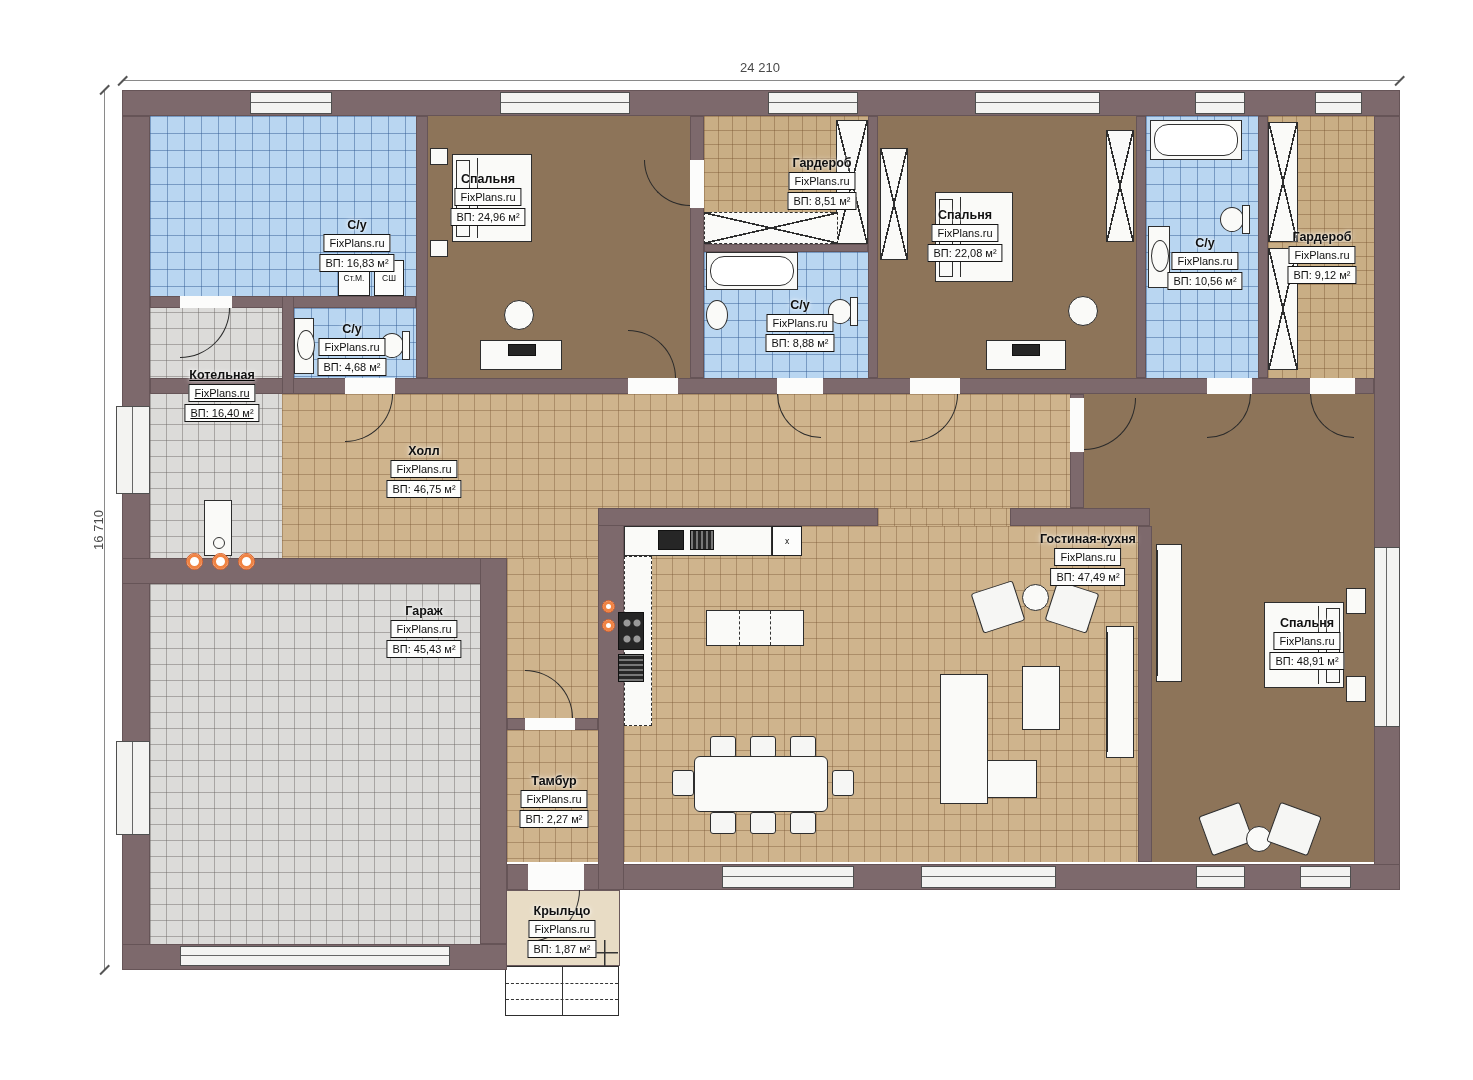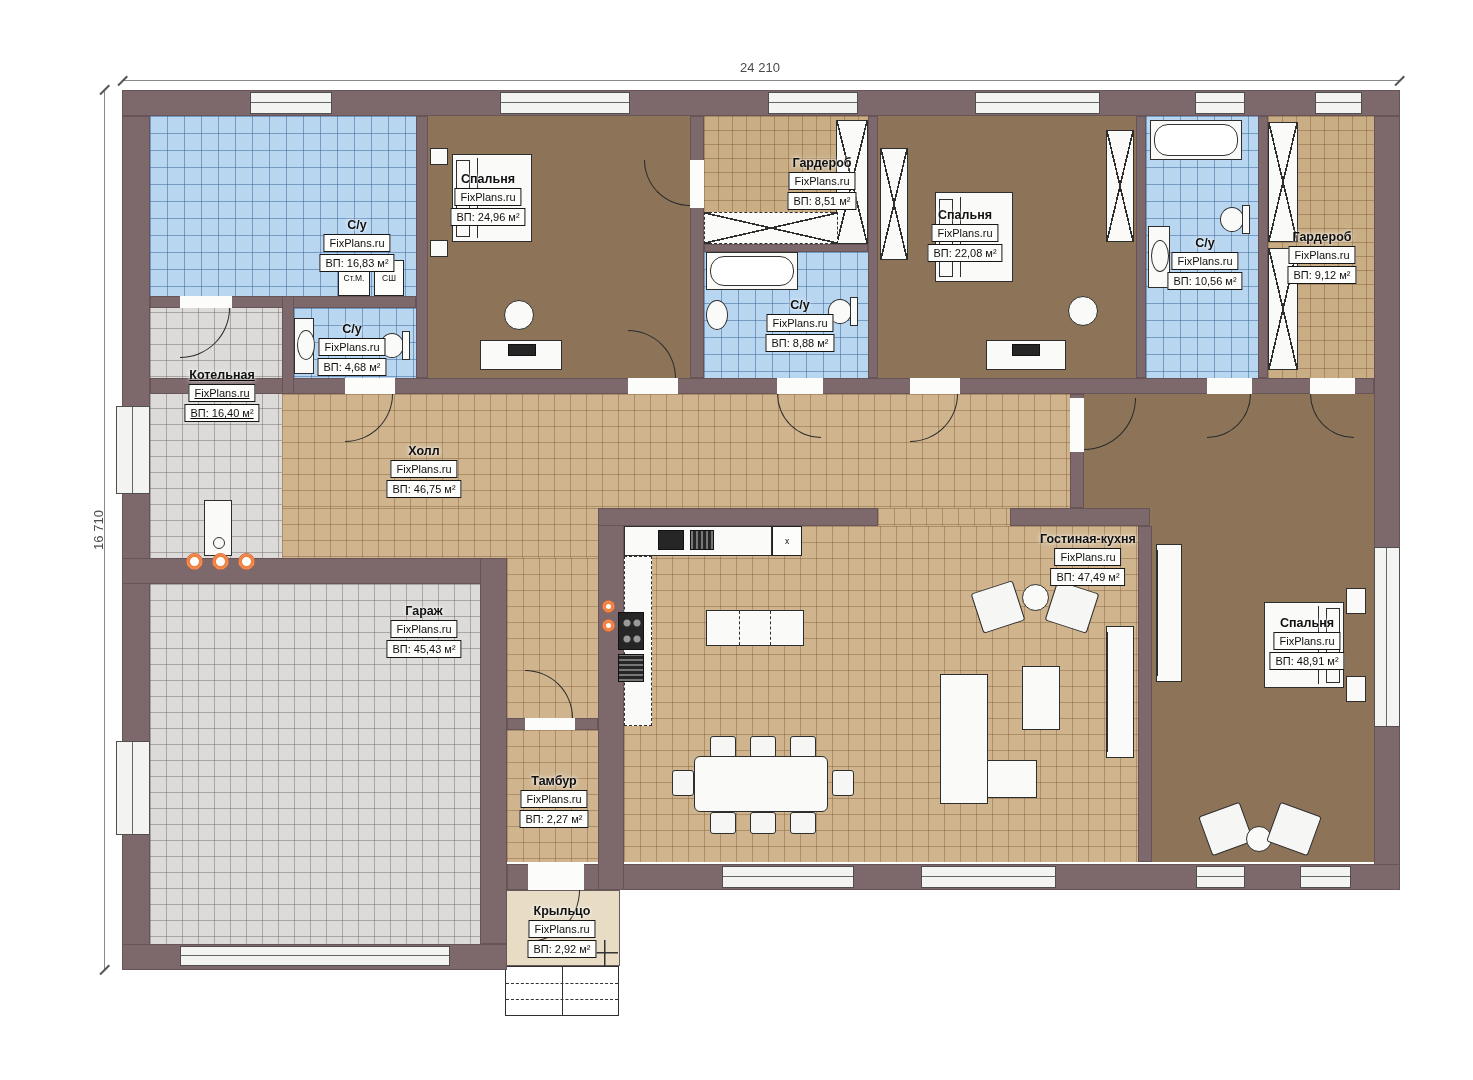--- a/index.html
+++ b/index.html
@@ -340,21 +340,21 @@
     <div class="bx">ВП: 47,49 м²</div>
   </div>
   <div class="abs label" style="left:1307px;top:616px;">
     <div class="rn">Спальня</div>
     <div class="bx">FixPlans.ru</div>
     <div class="bx">ВП: 48,91 м²</div>
   </div>
   <div class="abs label" style="left:562px;top:904px;">
     <div class="rn">Крыльцо</div>
     <div class="bx">FixPlans.ru</div>
-    <div class="bx">ВП: 2,92 м²</div>
+    <div class="bx">ВП: 1,87 м²</div>
   </div>
 
   <div class="abs dline" style="left:122px;top:80px;width:1278px;height:1.3px;"></div>
   <div class="tick" style="left:116px;top:80px;transform:rotate(-45deg);"></div>
   <div class="tick" style="left:1393px;top:80px;transform:rotate(-45deg);"></div>
   <div class="abs dimtext" style="left:760px;top:60px;transform:translateX(-50%);">24 210</div>
   <div class="abs dline" style="left:104px;top:90px;width:1.3px;height:880px;"></div>
   <div class="tick" style="left:98px;top:89px;transform:rotate(-45deg);"></div>
   <div class="tick" style="left:98px;top:969px;transform:rotate(-45deg);"></div>
   <div class="abs dimtext" style="left:98px;top:530px;transform:translate(-50%,-50%) rotate(-90deg);">16 710</div>

